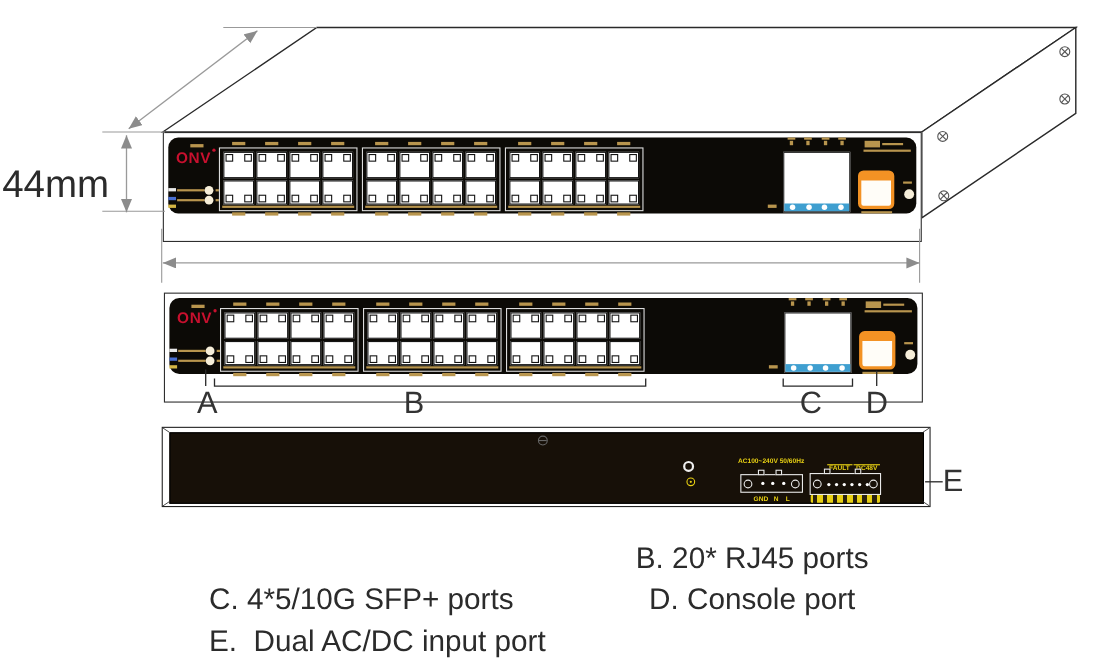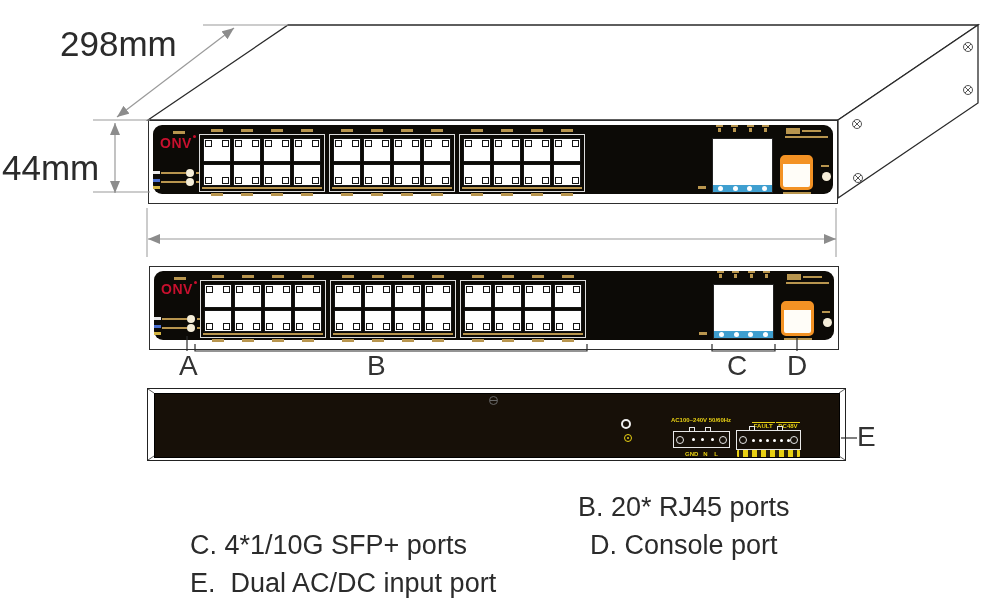--- a/index.html
+++ b/index.html
@@ -5,21 +5,21 @@
   html,body{margin:0;padding:0;background:#fff;}
   #stage{position:relative;width:997px;height:604px;background:#ffffff;overflow:hidden;
          font-family:"Liberation Sans", sans-serif;}
   .abs{position:absolute;}
   svg{display:block;}
   #faces-svg{position:absolute;left:0;top:0;z-index:0;}
   #anno-svg{position:absolute;left:0;top:0;z-index:6;pointer-events:none;}
 
   
   .view-wrap{position:absolute;z-index:2;}
-  .fpanel{position:relative;width:690px;height:84px;background:#ffffff;border:1px solid #2e2e2e;box-sizing:border-box;}
+  .fpanel{position:relative;width:690px;height:100px;background:#ffffff;border:1px solid #2e2e2e;box-sizing:border-box;}
   .fpanel-black{position:absolute;left:4px;top:4px;width:680px;height:69px;background:#0c0a06;border-radius:9px;}
   .onv{position:absolute;left:11px;top:15px;font-weight:bold;font-size:14px;line-height:14px;
        color:#c8102e;letter-spacing:.5px;}
   .onv-dot{display:inline-block;width:3px;height:3px;background:#c8102e;border-radius:50%;vertical-align:top;margin:-1px 0 0 1px;}
   .led-dash{position:absolute;left:4px;width:7px;height:3px;}
   .gold{background:#b8954e;}
   .goldline{position:absolute;height:2px;background:#b8954e;}
   .led{position:absolute;width:8px;height:8px;border-radius:50%;background:#f6eed9;}
   .rj45-group{position:absolute;top:13px;width:124px;height:56px;border:1px solid #dcdcdc;background:#0c0a06;}
   .port-row{position:absolute;left:3px;right:3px;display:flex;justify-content:space-between;}
@@ -518,27 +518,26 @@
       <line x1="841" y1="438" x2="857" y2="438"></line>
     </g>
     <g stroke="#333" stroke-width="0.8">
       <line x1="148" y1="389" x2="154" y2="393"></line>
       <line x1="845" y1="389" x2="839" y2="393"></line>
       <line x1="148" y1="460" x2="154" y2="456"></line>
       <line x1="845" y1="460" x2="839" y2="456"></line>
     </g>
   </svg>
 
-  <div class="dim-text" style="left:60px;top:26px;">298mm</div>
   <div class="dim-text" style="left:2px;top:150px;">44mm</div>
 
   <div class="callout" style="left:179px;top:352px;">A</div>
   <div class="callout" style="left:367px;top:352px;">B</div>
   <div class="callout" style="left:727px;top:352px;">C</div>
   <div class="callout" style="left:787px;top:352px;">D</div>
   <div class="callout" style="left:857px;top:423px;">E</div>
 
   <div class="legend-item" style="left:578px;top:492px;">B. 20* RJ45 ports</div>
-  <div class="legend-item" style="left:190px;top:530px;">C. 4*1/10G SFP+ ports</div>
+  <div class="legend-item" style="left:190px;top:530px;">C. 4*5/10G SFP+ ports</div>
   <div class="legend-item" style="left:590px;top:530px;">D. Console port</div>
   <div class="legend-item" style="left:190px;top:568px;">E.  Dual AC/DC input port</div>
 
 </div>
 
 </body></html>

